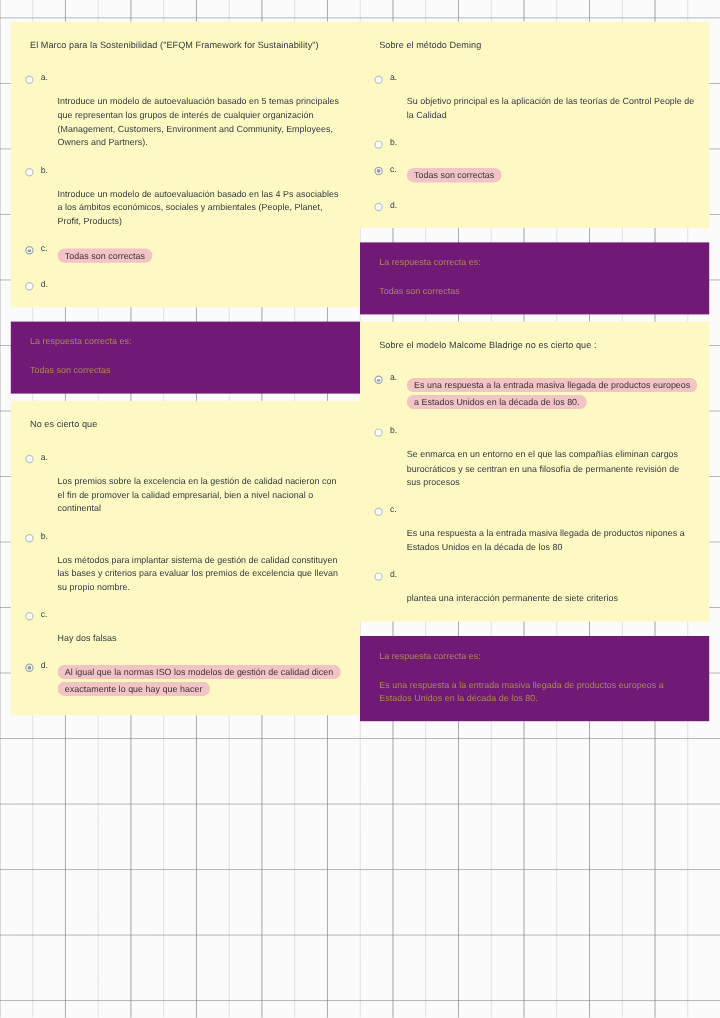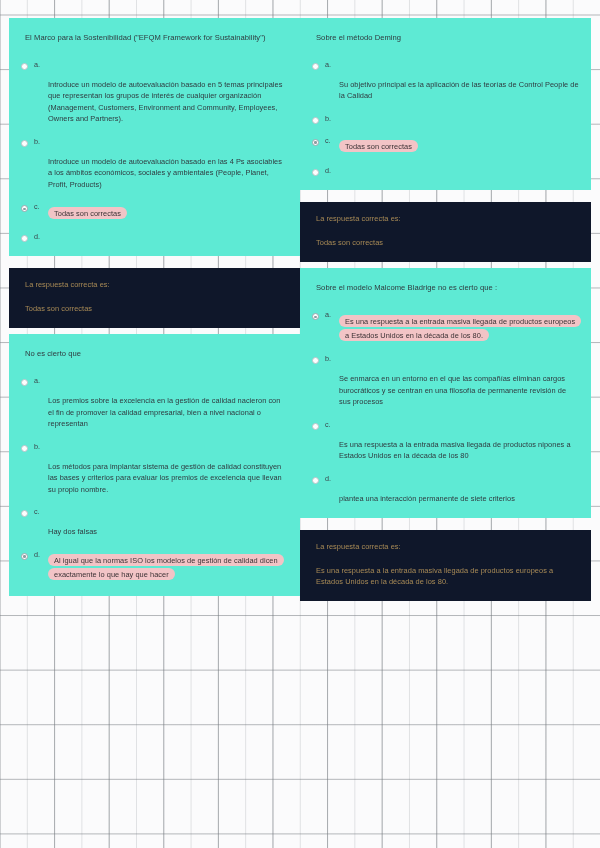--- a/index.html
+++ b/index.html
@@ -44,21 +44,21 @@
   .column {
     position: absolute;
     top: 18px;
     width: 291px;
   }
   #col-left  { left: 9px; }
   #col-right { left: 300px; }
 
   
   .question {
-    background: #5eead4;
+    background: #fef9c3;
     padding: 12px 12px 14px 12px;
     box-sizing: border-box;
   }
   .question-text {
     font-size: 7.6px;
     line-height: 1.45;
     color: #2f3a3f;
     letter-spacing: 0.05px;
     margin: 2px 0 0 4px;
   }
@@ -120,21 +120,21 @@
     border-radius: 7px;
     padding: 1.5px 6px;
     box-decoration-break: clone;
     -webkit-box-decoration-break: clone;
     color: #3b3134;
     line-height: 1.9;
   }
 
   
   .feedback {
-    background: #0f172a;
+    background: #701a75;
     padding: 12px 12px 14px 12px;
     box-sizing: border-box;
     margin-top: 6px;
   }
   .feedback-label {
     font-size: 7.4px;
     color: #a98b56;
     letter-spacing: 0.05px;
     margin-left: 4px;
   }
@@ -184,21 +184,21 @@
         <div class="feedback-label">La respuesta correcta es:</div>
         <div class="feedback-value">Todas son correctas</div>
       </div>
       <div class="spacer-sm"></div>
       <div class="question">
         <div class="question-text">No es cierto que</div>
         <div class="answers">
           <div class="answer">
             <span class="radio"></span>
             <span class="answer-letter">a.</span>
-            <span class="answer-text">Los premios sobre la excelencia en la gestión de calidad  nacieron con el fin de promover la calidad empresarial, bien a nivel nacional o representan</span>
+            <span class="answer-text">Los premios sobre la excelencia en la gestión de calidad  nacieron con el fin de promover la calidad empresarial, bien a nivel nacional o continental</span>
           </div>
           <div class="answer">
             <span class="radio"></span>
             <span class="answer-letter">b.</span>
             <span class="answer-text">Los métodos para implantar sistema de gestión de calidad constituyen las bases y criterios para evaluar los premios de excelencia que llevan su propio nombre.</span>
           </div>
           <div class="answer">
             <span class="radio"></span>
             <span class="answer-letter">c.</span>
             <span class="answer-text">Hay dos falsas</span>

